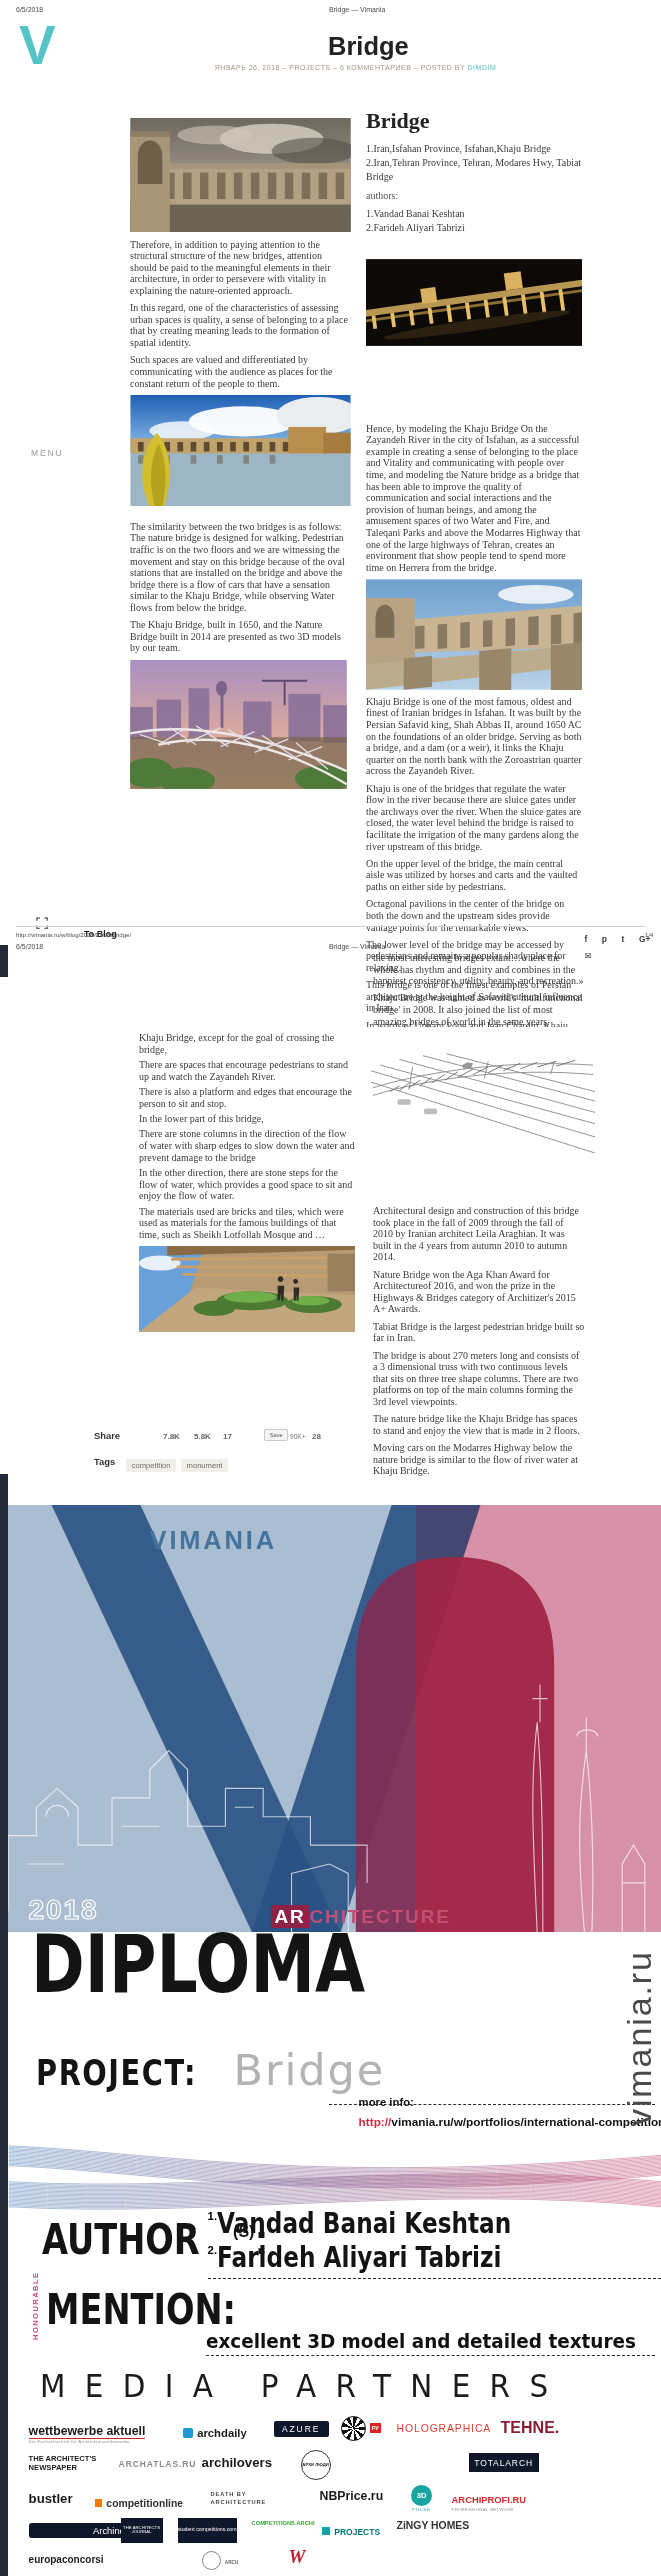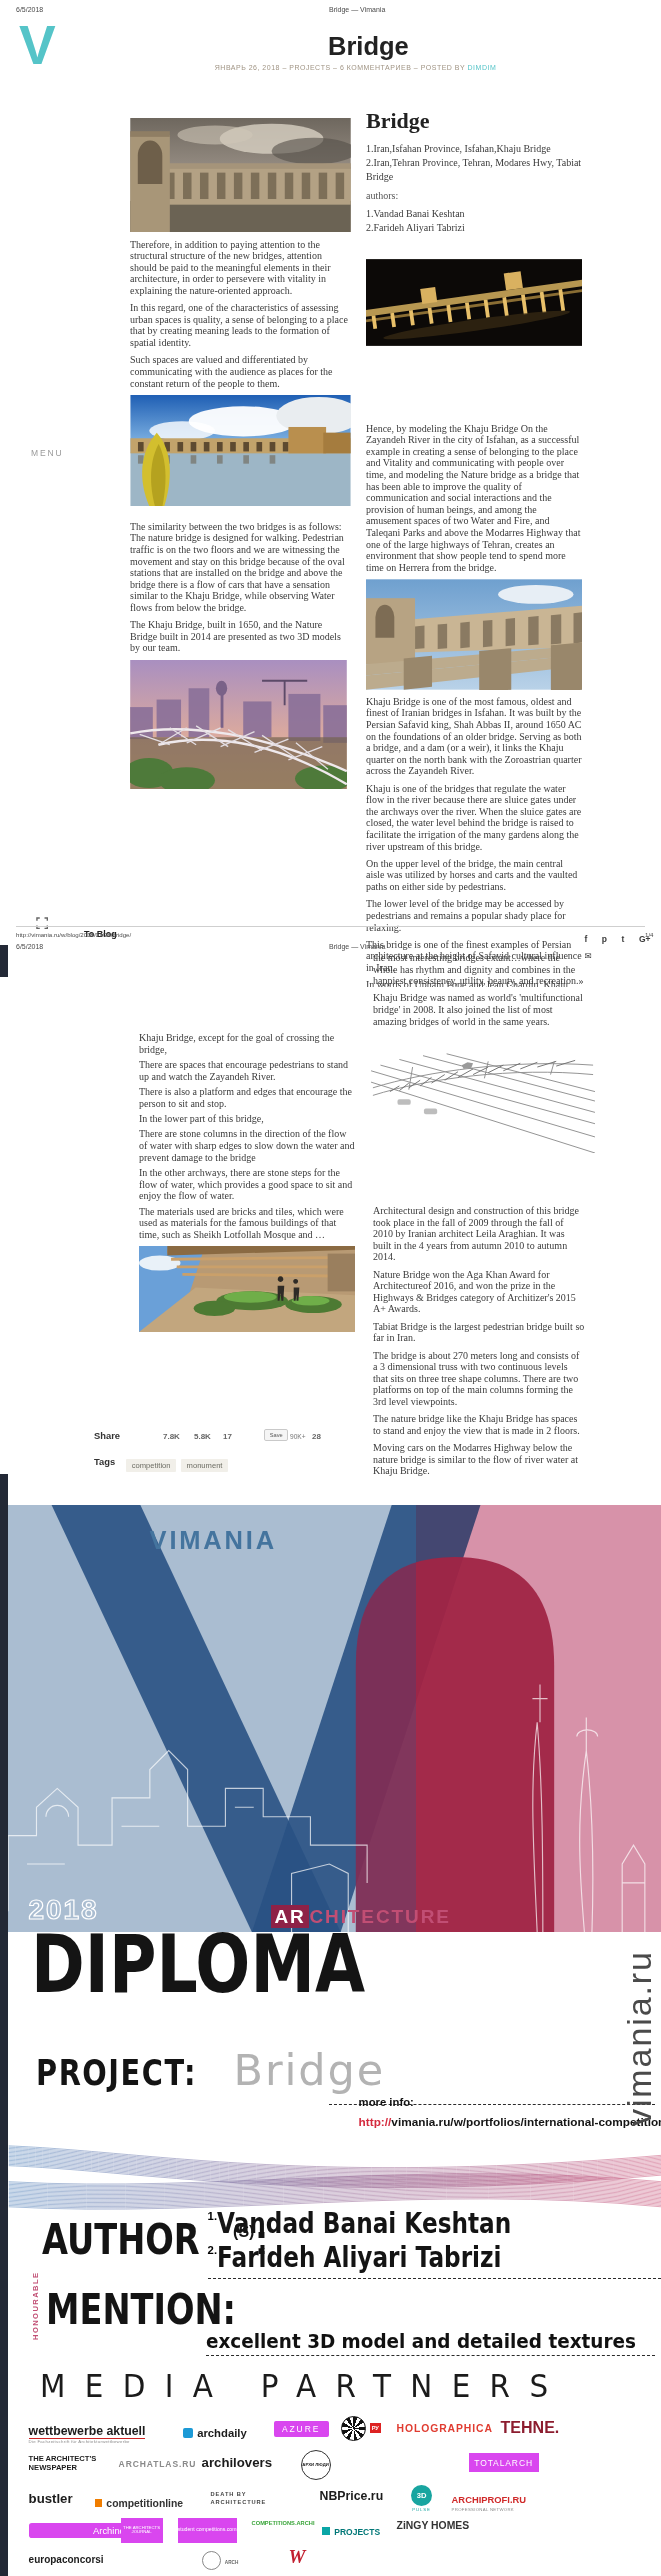--- a/index.html
+++ b/index.html
@@ -17,21 +17,21 @@
   .count{font-size:8px;font-weight:bold;color:#666;}
   
   #poster{position:absolute;left:7.6px;top:1505px;width:654px;height:1071px;overflow:hidden;background:#fff;}
   .blend{mix-blend-mode:multiply;}
   .vtext{writing-mode:vertical-rl;transform:rotate(180deg);}
   .big-cond{font-family:"DejaVu Sans","Liberation Sans",sans-serif;font-weight:bold;
             transform:scaleX(.8);transform-origin:left top;color:#141414;white-space:nowrap;}
   .dash{border-top:1.9px dashed #2b2b2b;height:0;}
   .pt{position:absolute;color:#1c1c1c;}
   .pt .sub{font-size:4.3px;color:#8a8a8a;letter-spacing:0.3px;display:block;margin-top:0.9px;}
-  .blackbox{background:#d946ef;color:#fff;display:flex;align-items:center;justify-content:center;text-align:center;}
+  .blackbox{background:#0f172a;color:#fff;display:flex;align-items:center;justify-content:center;text-align:center;}
 </style>
 </head>
 <body>
 
 <div id="root">
 
   <div class="abs phead" style="left:16px;top:5.7px;">6/5/2018</div>
   <div class="abs phead" style="left:329px;top:5.7px;">Bridge — Vimania</div>
 
   <div class="abs" style="left:19px;top:19px;width:43px;height:53px;color:#55c4c8;font-size:55px;font-weight:bold;line-height:53px;">V</div>
@@ -225,20 +225,21 @@
       </g>
       <g fill="#99876b">
         <path d="M40,84 l30,-3 0,33 -30,3 z"></path>
           <path d="M120,76 l34,-3 0,44 -34,3 z"></path>
           <path d="M196,70 l33,-3 0,50 -33,4 z"></path>
       </g>
     </svg>
     <p class="serif para">Khaju Bridge is one of the most famous, oldest and finest of Iranian bridges in Isfahan. It was built by the Persian Safavid king, Shah Abbas II, around 1650 AC on the foundations of an older bridge. Serving as both a bridge, and a dam (or a weir), it links the Khaju quarter on the north bank with the Zoroastrian quarter across the Zayandeh River.</p>
     <p class="serif para">Khaju is one of the bridges that regulate the water flow in the river because there are sluice gates under the archways over the river. When the sluice gates are closed, the water level behind the bridge is raised to facilitate the irrigation of the many gardens along the river upstream of this bridge.</p>
     <p class="serif para">On the upper level of the bridge, the main central aisle was utilized by horses and carts and the vaulted paths on either side by pedestrians.</p>
+    <p class="serif para">Octagonal pavilions in the center of the bridge on both the down and the upstream sides provide vantage points for the remarkable views.</p>
     <p class="serif para">The lower level of the bridge may be accessed by pedestrians and remains a popular shady place for relaxing.</p>
     <p class="serif para">This bridge is one of the finest examples of Persian architecture at the height of Safavid cultural influence in Iran.</p>
     <div style="height:7.6px;overflow:hidden;">
       <p class="serif para">In words of Upham Pope and Jean Chardin, Khaju Bridge is «the</p>
     </div>
   </div>
 
   <svg class="abs" style="left:36px;top:917px;" width="12.3" height="12.3" viewBox="0 0 13 13">
     <g stroke="#666" stroke-width="1.5" fill="none">
       <path d="M1,4 V1 H4 M9,1 H12 V4 M12,9 V12 H9 M4,12 H1 V9"></path>
@@ -294,21 +295,21 @@
     <p class="serif para">The nature bridge like the Khaju Bridge has spaces to stand and enjoy the view that is made in 2 floors.</p>
     <p class="serif para">Moving cars on the Modarres Highway below the nature bridge is similar to the flow of river water at Khaju Bridge.</p>
   </div>
 
   <div class="abs" style="left:139px;top:1032px;width:216px;">
     <p class="serif para" style="margin-bottom:3.8px;">Khaju Bridge, except for the goal of crossing the bridge,</p>
     <p class="serif para" style="margin-bottom:3.8px;">There are spaces that encourage pedestrians to stand up and watch the Zayandeh River.</p>
     <p class="serif para" style="margin-bottom:3.8px;">There is also a platform and edges that encourage the person to sit and stop.</p>
     <p class="serif para" style="margin-bottom:3.8px;">In the lower part of this bridge,</p>
     <p class="serif para" style="margin-bottom:3.8px;">There are stone columns in the direction of the flow of water with sharp edges to slow down the water and prevent damage to the bridge</p>
-    <p class="serif para" style="margin-bottom:3.8px;">In the other archways, there are stone steps for the flow of water, which provides a good space to sit and enjoy the flow of water.</p>
+    <p class="serif para" style="margin-bottom:3.8px;">In the other direction, there are stone steps for the flow of water, which provides a good space to sit and enjoy the flow of water.</p>
     <p class="serif para" style="margin-bottom:3.8px;">The materials used are bricks and tiles, which were used as materials for the famous buildings of that time, such as Sheikh Lotfollah Mosque and …</p>
     <svg class="imgbox" width="216" height="86" style="margin-top:5.7px;" viewBox="0 0 229 91">
       <rect width="229" height="91" fill="#b89a74"></rect>
       <path d="M0,0 H70 L40,91 H0 Z" fill="#6aa0d8"></path>
       <ellipse cx="22" cy="18" rx="22" ry="8" fill="#e9f1f8"></ellipse>
       <g stroke="#caa06a" stroke-width="3">
         <path d="M30,6 L229,2"></path>
           <path d="M34,14 L229,12"></path>
           <path d="M40,22 L229,22"></path>
           <path d="M46,30 L229,32"></path>
@@ -466,21 +467,21 @@
         <span style="display:inline-block;width:10.4px;height:10.4px;background:#1c9ad6;border-radius:1.9px;vertical-align:-0.9px;"></span>
         <span style="font-size:11.3px;font-weight:bold;">archdaily</span>
       </div>
       <div class="pt blackbox" style="left:266px;top:11.3px;width:55px;height:16px;border-radius:1.9px;">
         <span style="font-size:8.5px;letter-spacing:1.9px;">AZURE</span>
       </div>
       <div class="pt" style="left:333px;top:5.7px;width:45px;">
         <span style="display:inline-block;width:23px;height:23px;border-radius:50%;background:conic-gradient(#111 0 20deg,#fff 20deg 40deg,#111 40deg 60deg,#fff 60deg 80deg,#111 80deg 100deg,#fff 100deg 120deg,#111 120deg 140deg,#fff 140deg 160deg,#111 160deg 180deg,#fff 180deg 200deg,#111 200deg 220deg,#fff 220deg 240deg,#111 240deg 260deg,#fff 260deg 280deg,#111 280deg 300deg,#fff 300deg 320deg,#111 320deg 340deg,#fff 340deg);border:0.9px solid #111;vertical-align:middle;"></span>
         <span style="display:inline-block;background:#d22;color:#fff;font-size:5.7px;font-weight:bold;padding:1.9px 1.9px;vertical-align:middle;">РУ</span>
       </div>
-      <div class="pt" style="left:389px;top:13.2px;font-size:10.4px;font-weight:700;color:#e03c31;letter-spacing:0.9px;">HOLOGRAPHICA</div>
+      <div class="pt" style="left:389px;top:13.2px;font-size:10.4px;font-weight:400;color:#e03c31;letter-spacing:0.9px;">HOLOGRAPHICA</div>
       <div class="pt" style="left:493px;top:9.4px;font-size:16px;font-weight:800;color:#8c1d2f;">TEHNE.</div>
 
       <div class="pt" style="left:21px;top:45px;width:80px;font-size:7.6px;font-weight:800;line-height:8.5px;">THE ARCHITECT'S NEWSPAPER</div>
       <div class="pt" style="left:111px;top:49px;font-size:8.5px;letter-spacing:0.9px;color:#8a8a8a;font-weight:bold;">ARCHATLAS.RU</div>
       <div class="pt" style="left:194px;top:45px;font-size:13.2px;font-weight:800;">archilovers</div>
       <div class="pt" style="left:293px;top:40px;width:28px;height:28px;border:1.9px solid #333;border-radius:50%;display:flex;align-items:center;justify-content:center;text-align:center;font-size:4.3px;font-weight:bold;line-height:4.7px;">АРХИ ЛЮДИ</div>
       <div class="pt blackbox" style="left:461px;top:43px;width:70px;height:19px;">
         <span style="font-size:8.5px;letter-spacing:0.9px;">TOTALARCH</span>
       </div>
 

